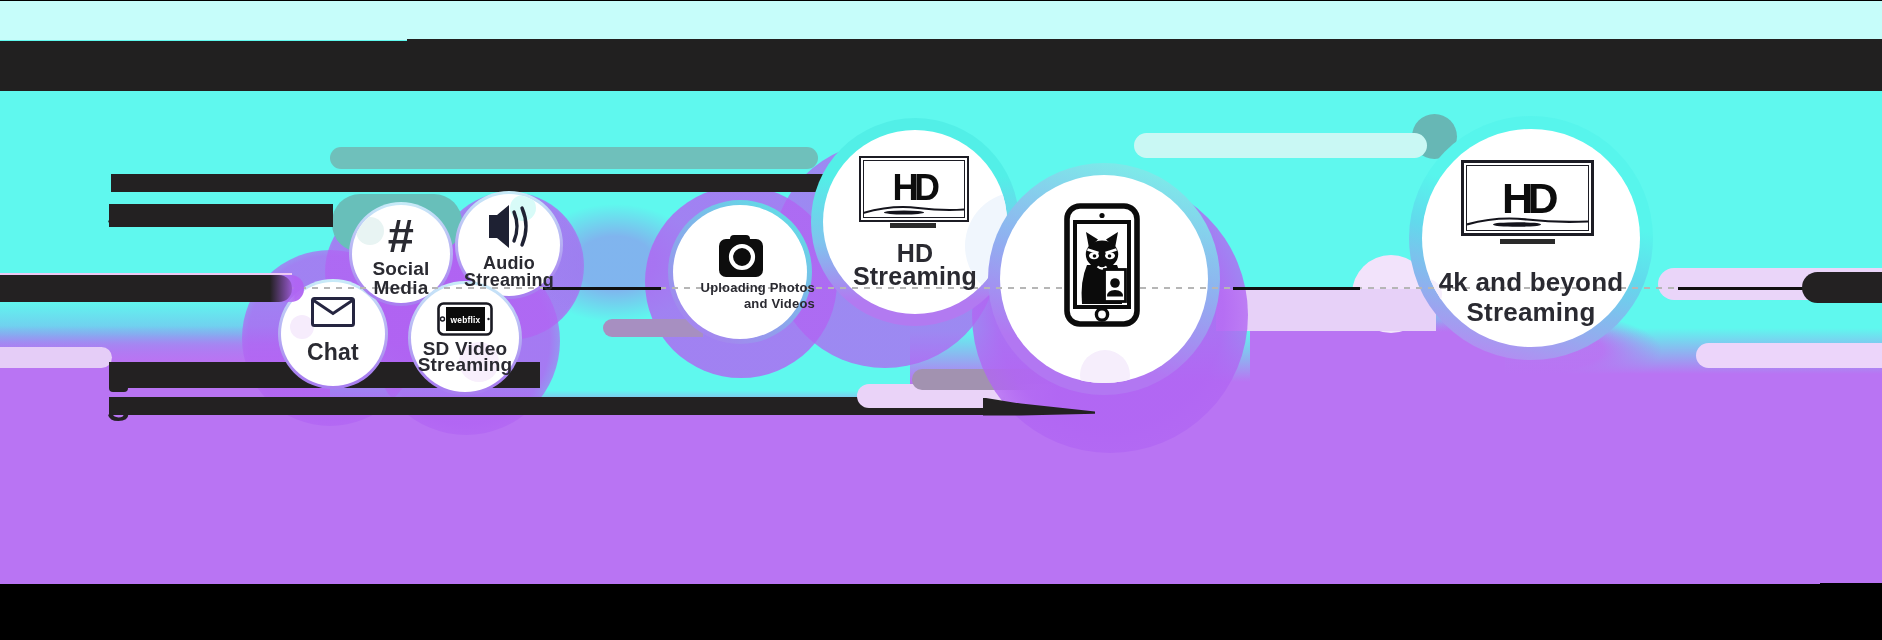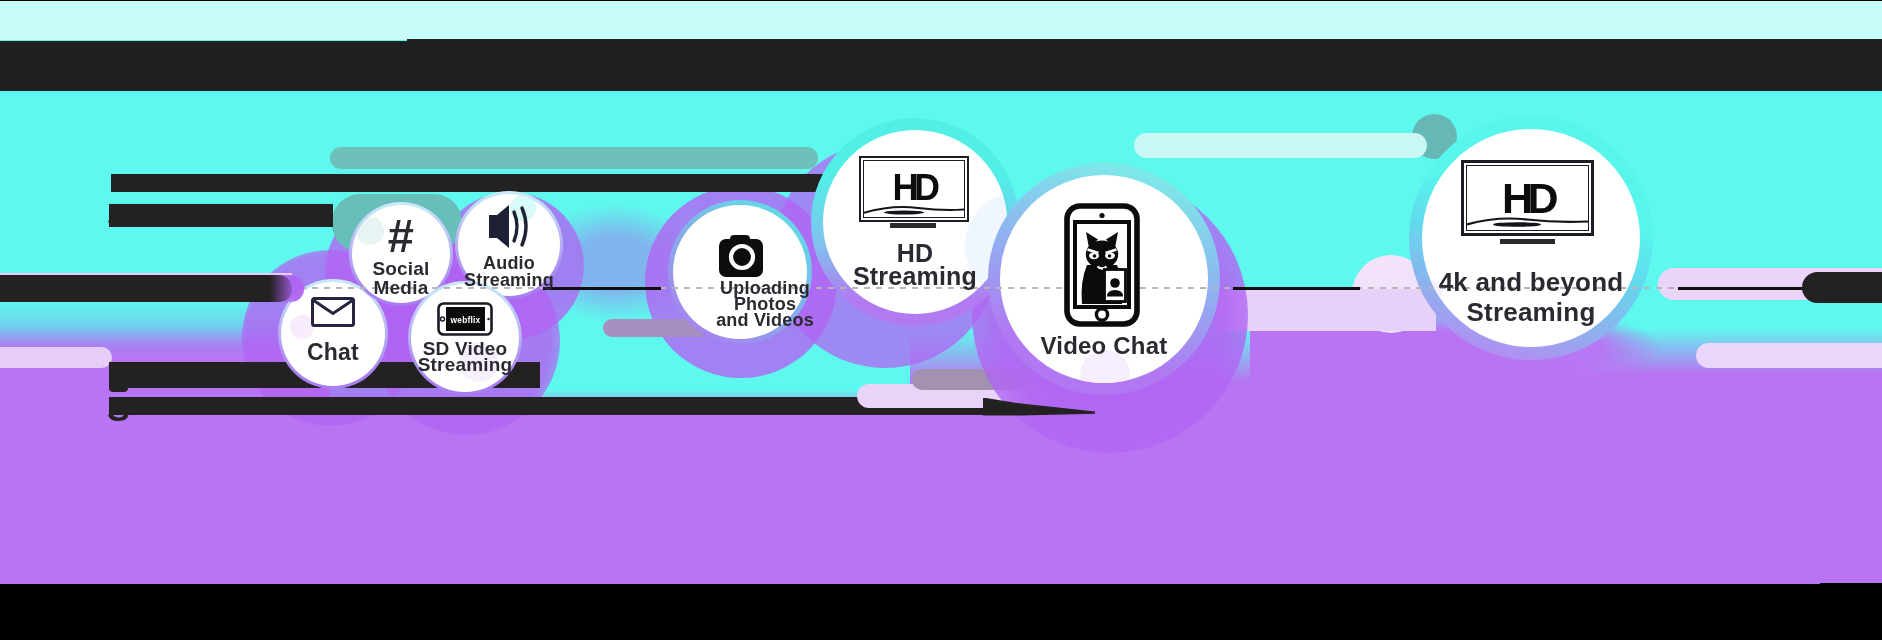--- a/index.html
+++ b/index.html
@@ -154,21 +154,21 @@
     <circle cx="51.5" cy="17" r="1.2" fill="#1a1a22"></circle>
     <text x="28.5" y="20.5" font-family="Liberation Sans,sans-serif" font-size="8.4" font-weight="700" fill="#fff" text-anchor="middle" letter-spacing="0.2">webflix</text>
   </svg>
   <div class="lbl" style="left:408px;top:341px;width:114px;font-size:19px;line-height:15.5px;">SD Video<br>Streaming</div>
 
   <svg class="abs" style="left:716px;top:231px;" width="48" height="46" viewBox="0 0 48 46">
     <path d="M14,8 q0,-4 4,-4 h12 q4,0 4,4 v2 h-20 Z" fill="#0d0d0d"></path>
     <rect x="4" y="8" width="44" height="38" rx="7" fill="#0d0d0d" transform="translate(-1,0)"></rect>
     <circle cx="26" cy="26" r="11" fill="none" stroke="#fff" stroke-width="4.2"></circle>
   </svg>
-  <div class="lbl" style="left:690px;top:280px;width:150px;font-size:18px;line-height:16px;">Uploading Photos<br>and Videos</div>
+  <div class="lbl" style="left:665px;top:280px;width:150px;font-size:13px;line-height:16px;text-align:right;">Uploading Photos<br>and Videos</div>
 
   <div class="abs" style="left:859px;top:156px;width:110px;height:66px;border:2.6px solid #1c1c24;box-sizing:border-box;background:#fff;">
     <div class="abs" style="left:1.6px;top:1.6px;right:1.6px;bottom:1.6px;border:1.6px solid #1c1c24;"></div>
     <div class="abs" style="left:0;right:0;top:9px;text-align:center;font-weight:700;font-size:36px;letter-spacing:-4.5px;color:#0c0c0c;font-family:'Liberation Sans',sans-serif;">HD</div>
     <svg class="abs" style="left:2px;bottom:3px;" width="101" height="14" viewBox="0 0 101 14">
       <path d="M0,10 Q30,1.5 55,5 Q80,8 101,6.5" fill="none" stroke="#14141c" stroke-width="2"></path>
       <ellipse cx="41" cy="9.5" rx="20" ry="2" fill="#14141c"></ellipse>
     </svg>
   </div>
   <div class="abs" style="left:890px;top:222.6px;width:46px;height:5px;background:#2a2a2a;"></div>
@@ -189,21 +189,20 @@
       <circle cx="30.5" cy="53" r="1.8" fill="#0b0b0b"></circle>
       <circle cx="45.5" cy="53" r="1.8" fill="#0b0b0b"></circle>
       <path d="M23.5,46.5 l11,3.5" stroke="#fff" stroke-width="2.6"></path>
       <path d="M52.5,46.5 l-11,3.5" stroke="#fff" stroke-width="2.6"></path>
       <path d="M33.5,63.5 q4.5,4 9,0" fill="none" stroke="#fff" stroke-width="2.2"></path>
       <rect x="40.5" y="66.5" width="21" height="32" fill="#fff" stroke="#0b0b0b" stroke-width="2.8"></rect>
       <circle cx="51" cy="80" r="4.8" fill="#0b0b0b"></circle>
       <path d="M43,93.5 q0,-6.5 8,-6.5 q8,0 8,6.5 Z" fill="#0b0b0b"></path>
     </g>
   </svg>
-  <div class="lbl" style="left:988px;top:332px;width:232px;font-size:24px;">Video Chat</div>
 
   <div class="abs" style="left:1461px;top:160px;width:133px;height:76px;border:3px solid #1c1c24;box-sizing:border-box;background:#fff;">
     <div class="abs" style="left:2px;top:2px;right:2px;bottom:2px;border:1.8px solid #1c1c24;"></div>
     <div class="abs" style="left:0;right:0;top:11px;text-align:center;font-weight:700;font-size:43px;letter-spacing:-5.5px;color:#0c0c0c;font-family:'Liberation Sans',sans-serif;">HD</div>
     <svg class="abs" style="left:3px;bottom:4px;" width="121" height="16" viewBox="0 0 121 16">
       <path d="M0,11.5 Q30,3 60,6.5 Q90,10 121,8.5" fill="none" stroke="#14141c" stroke-width="2.2"></path>
       <ellipse cx="50" cy="11.5" rx="24" ry="2.3" fill="#14141c"></ellipse>
     </svg>
   </div>
   <div class="abs" style="left:1500px;top:238.5px;width:55px;height:5.5px;background:#2a2a2a;"></div>

